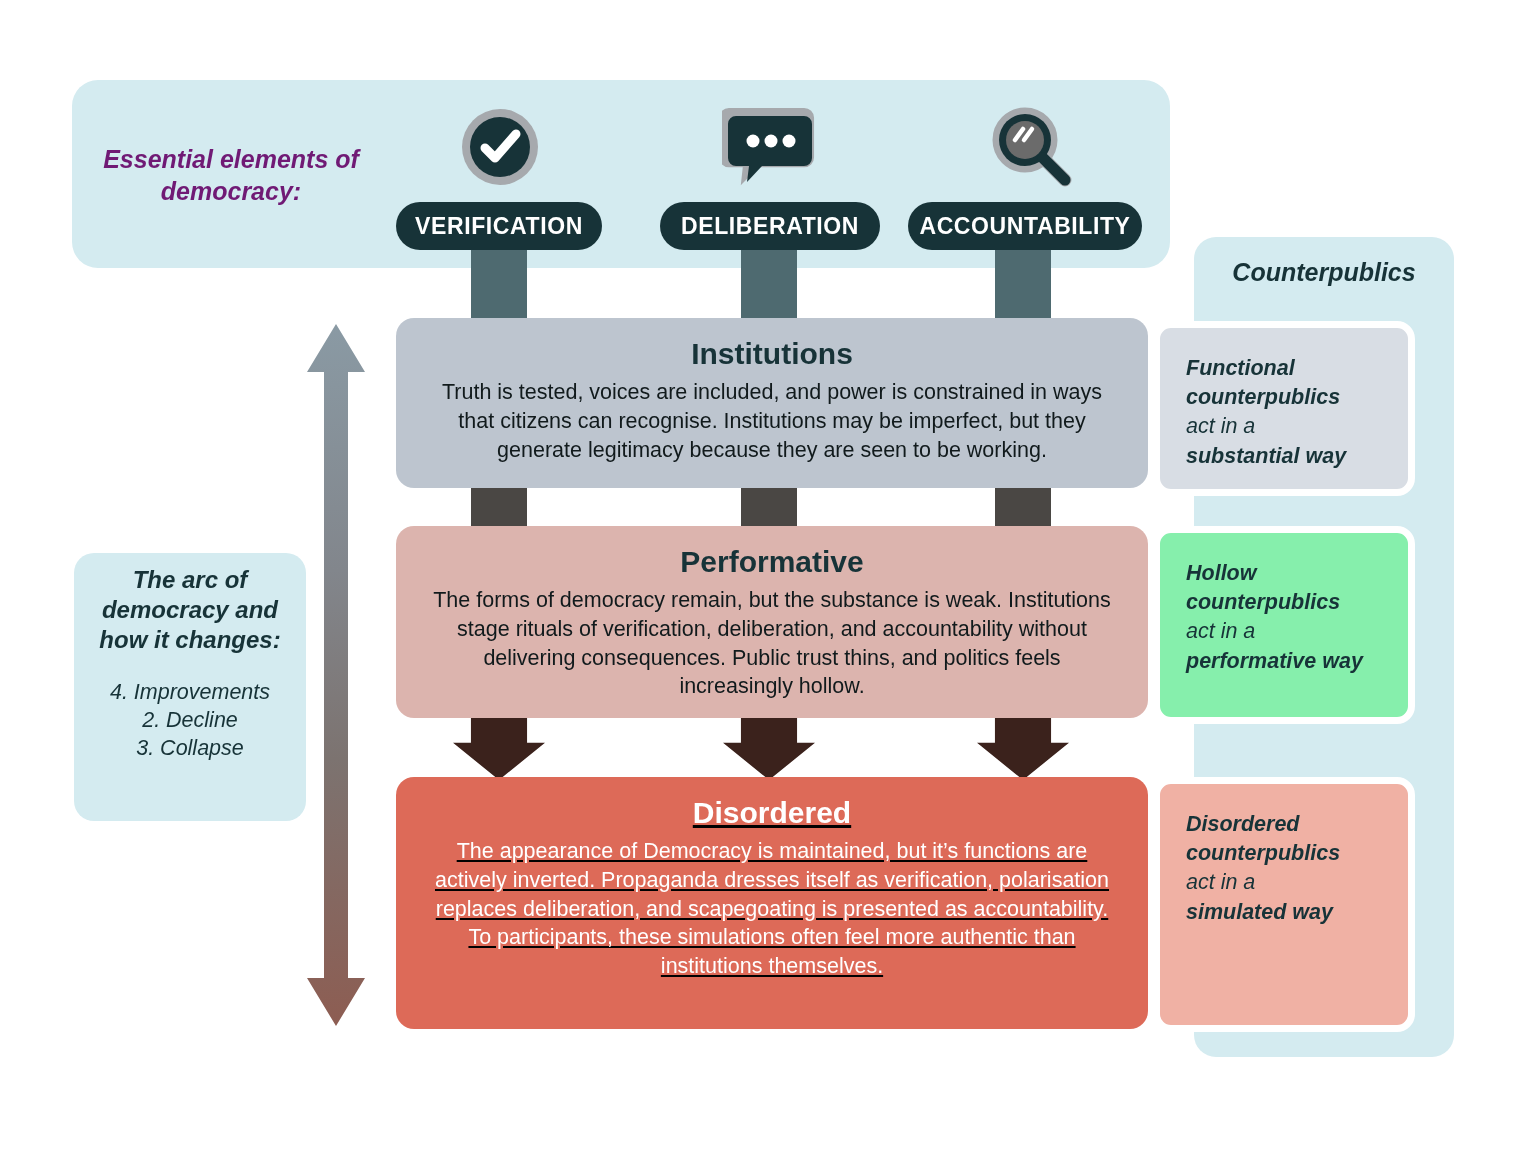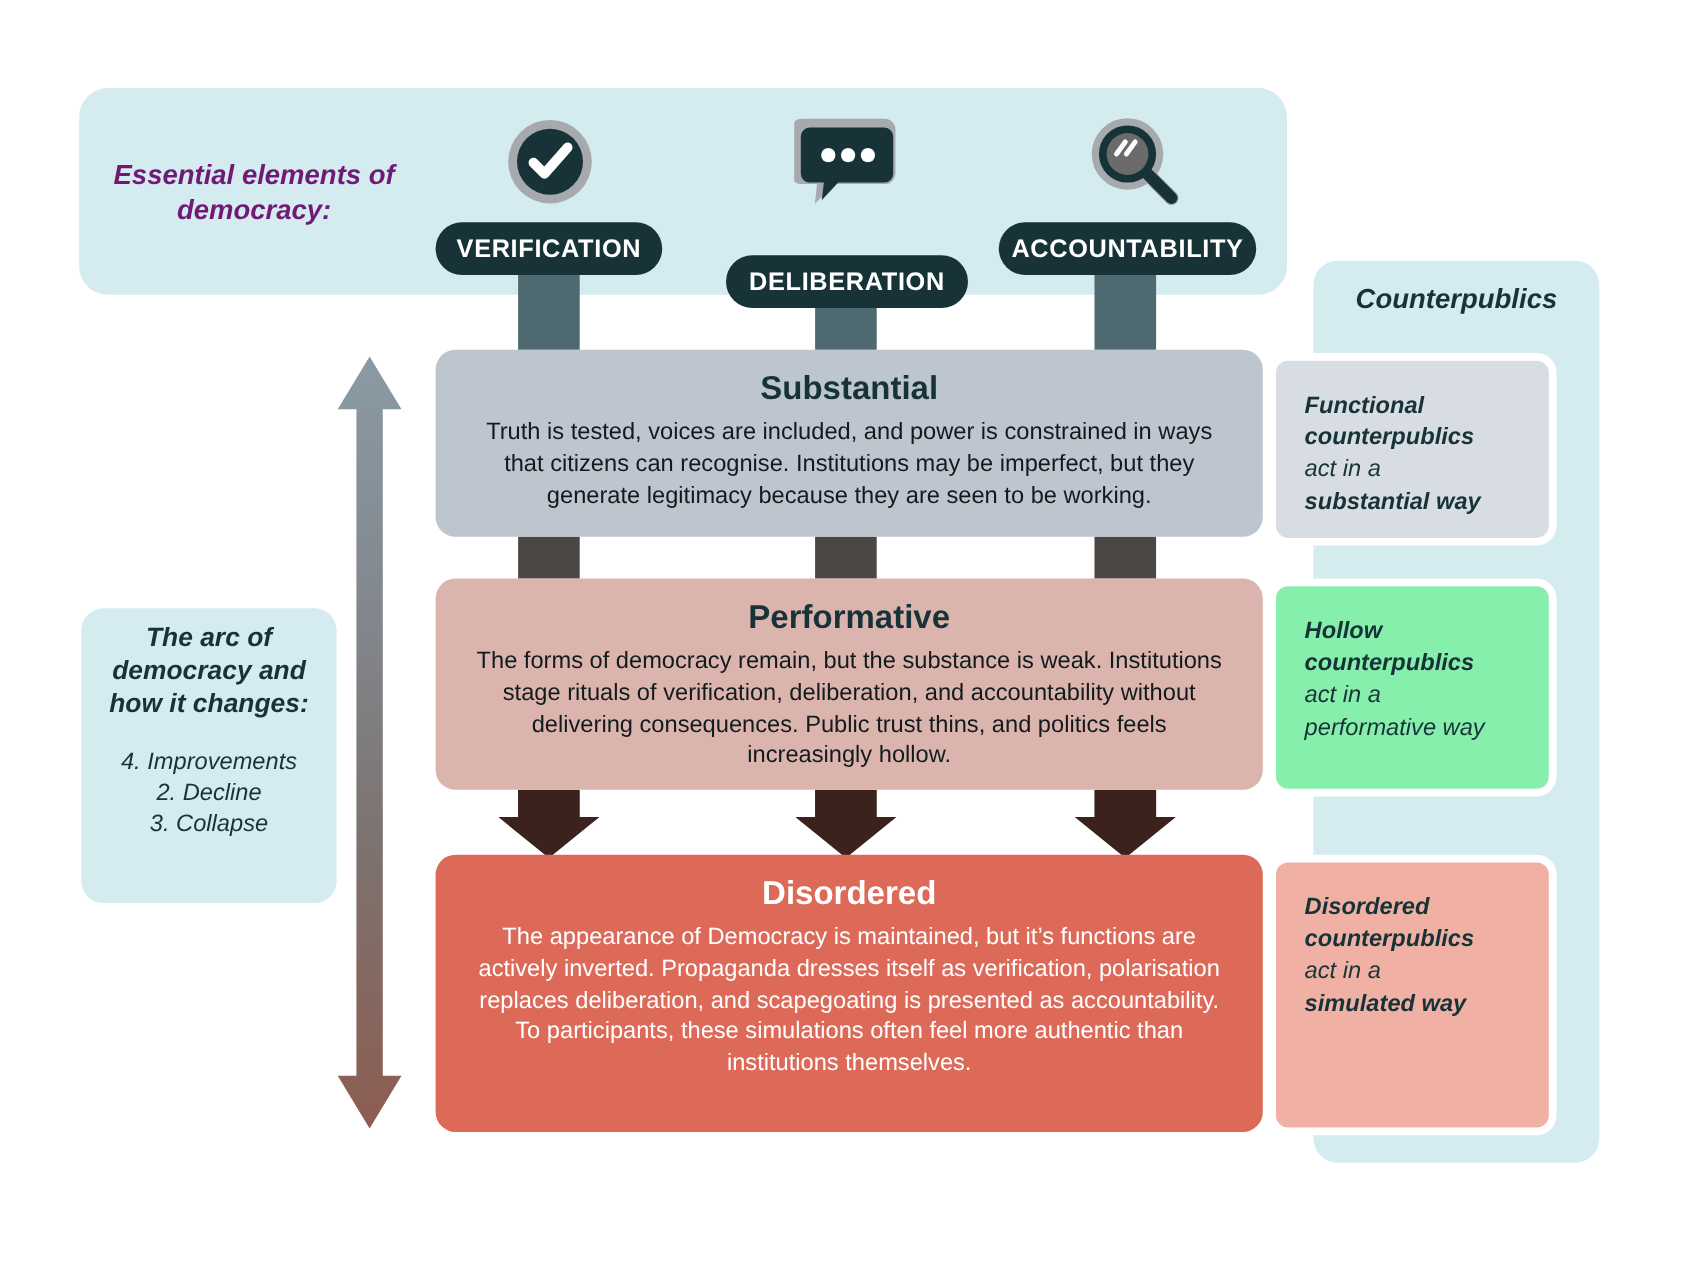--- a/index.html
+++ b/index.html
@@ -66,21 +66,21 @@
   
   .stage-box {
     position: absolute; left: 396px; width: 752px;
     border-radius: 18px;
     z-index: 4;
     padding: 18px 34px 20px 34px;
     text-align: center;
   }
   .stage-box.substantial  { top: 318px; height: 170px; background: #bdc5cf; }
   .stage-box.performative { top: 526px; height: 192px; background: #dcb4ae; }
-  .stage-box.disordered   { top: 777px; height: 252px; background: #dd6a58; }
+  .stage-box.disordered   { top: 777px; height: 252px; background: #dd6a58; text-decoration: underline; }
 
   .stage-title {
     font-size: 30px; font-weight: bold; color: #173338;
     margin-bottom: 6px; line-height: 1.2;
   }
   .stage-box.disordered .stage-title { color: #ffffff; }
   .stage-body {
     font-size: 21.5px; line-height: 1.34; color: #111a1c;
   }
   .stage-box.disordered .stage-body { color: #ffffff; }
@@ -150,36 +150,36 @@
 
   <div class="pillar" style="left:471px; top:526px; height:192px; background:rgba(60,35,30,0.22);"></div>
   <div class="pillar" style="left:741px; top:526px; height:192px; background:rgba(60,35,30,0.22);"></div>
   <div class="pillar" style="left:995px; top:526px; height:192px; background:rgba(60,35,30,0.22);"></div>
 
   <div class="pillar-head" style="left:453px; top:718px;"></div>
   <div class="pillar-head" style="left:723px; top:718px;"></div>
   <div class="pillar-head" style="left:977px; top:718px;"></div>
 
   <div class="stage-box substantial">
-    <div class="stage-title">Substantial</div>
+    <div class="stage-title">Institutions</div>
     <div class="stage-body">Truth is tested, voices are included, and power is constrained in ways that citizens can recognise. Institutions may be imperfect, but they generate legitimacy because they are seen to be working.</div>
   </div>
 
   <div class="stage-box performative">
     <div class="stage-title">Performative</div>
     <div class="stage-body">The forms of democracy remain, but the substance is weak. Institutions stage rituals of verification, deliberation, and accountability without delivering consequences. Public trust thins, and politics feels increasingly hollow.</div>
   </div>
 
   <div class="stage-box disordered">
     <div class="stage-title">Disordered</div>
     <div class="stage-body">The appearance of Democracy is maintained, but it’s functions are actively inverted. Propaganda dresses itself as verification, polarisation replaces deliberation, and scapegoating is presented as accountability. To participants, these simulations often feel more authentic than institutions themselves.</div>
   </div>
 
   <div class="pill" style="left:396px; top:202px; width:206px;">VERIFICATION</div>
-  <div class="pill" style="left:660px; top:202px; width:220px;margin-top:30px;">DELIBERATION</div>
+  <div class="pill" style="left:660px; top:202px; width:220px;">DELIBERATION</div>
   <div class="pill" style="left:908px; top:202px; width:234px;">ACCOUNTABILITY</div>
 
   <div class="icon-wrap" style="left:459px; top:106px;">
     <svg width="82" height="82" viewBox="0 0 82 82">
       <circle cx="41" cy="41" r="38" fill="#a6a9ad"></circle>
       <circle cx="41" cy="41" r="30" fill="#173338"></circle>
       <path d="M26 42 L36 52 L57 28" stroke="#ffffff" stroke-width="9" fill="none" stroke-linecap="round" stroke-linejoin="round"></path>
     </svg>
   </div>
 
@@ -233,21 +233,21 @@
   </div>
 
   <div class="cp-card c1">
     <div style="font-weight:bold;">Functional counterpublics</div>
     <div>act in a</div>
     <div style="font-weight:bold;">substantial way</div>
   </div>
   <div class="cp-card c2">
     <div style="font-weight:bold;">Hollow counterpublics</div>
     <div>act in a</div>
-    <div style="font-weight:normal;">performative way</div>
+    <div style="font-weight:bold;">performative way</div>
   </div>
   <div class="cp-card c3">
     <div style="font-weight:bold;">Disordered counterpublics</div>
     <div>act in a</div>
     <div style="font-weight:bold;">simulated way</div>
   </div>
 
 </div>
 
 </body></html>

